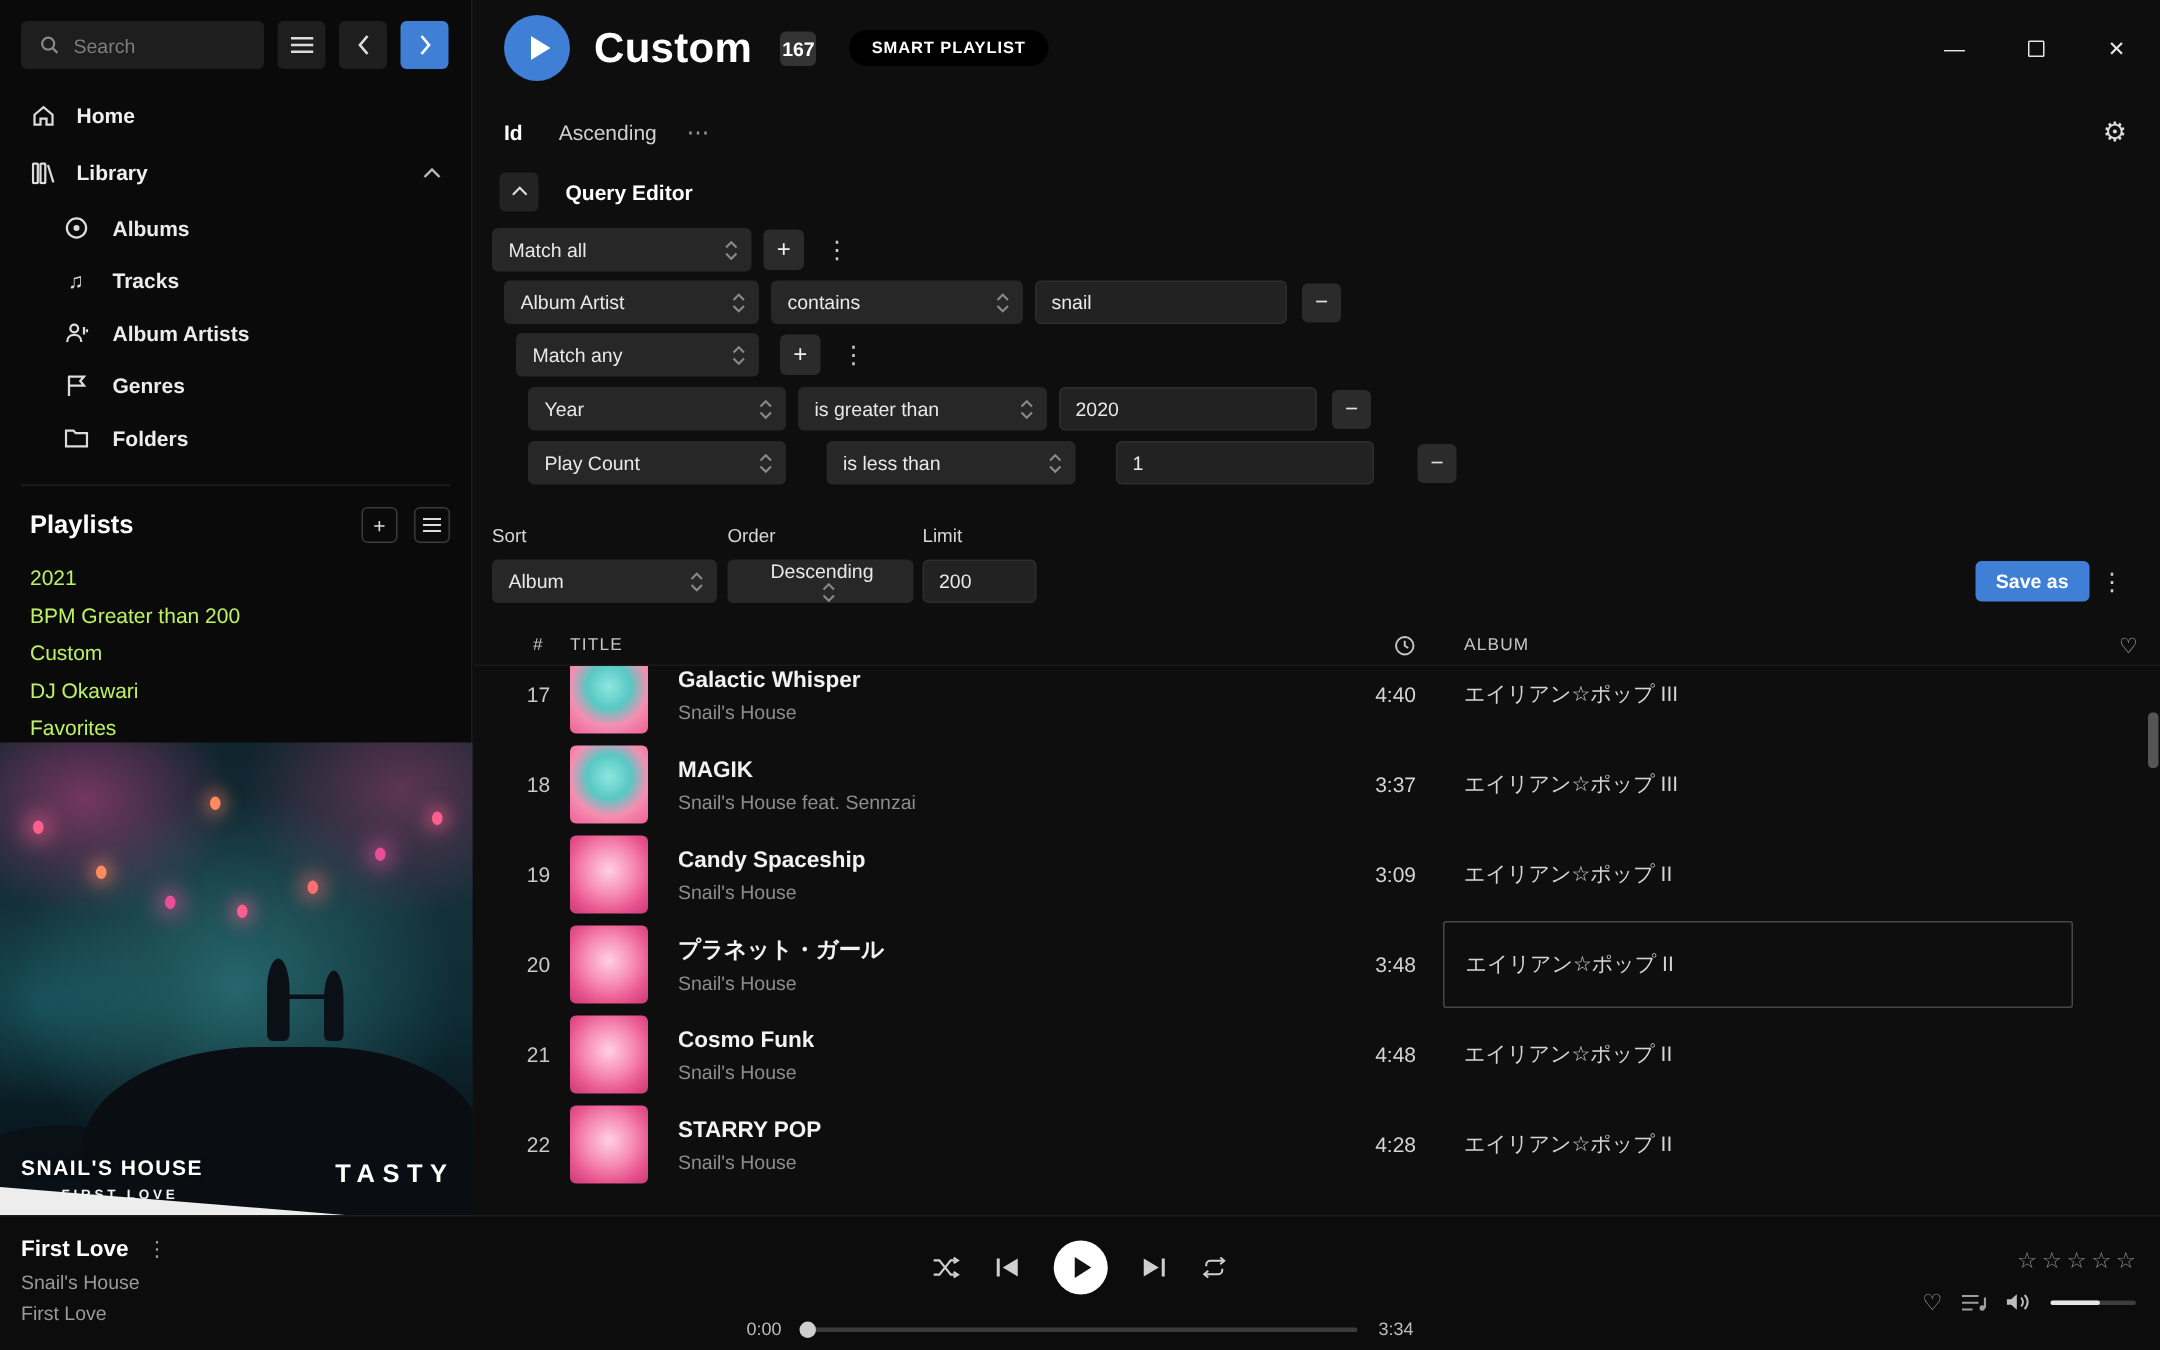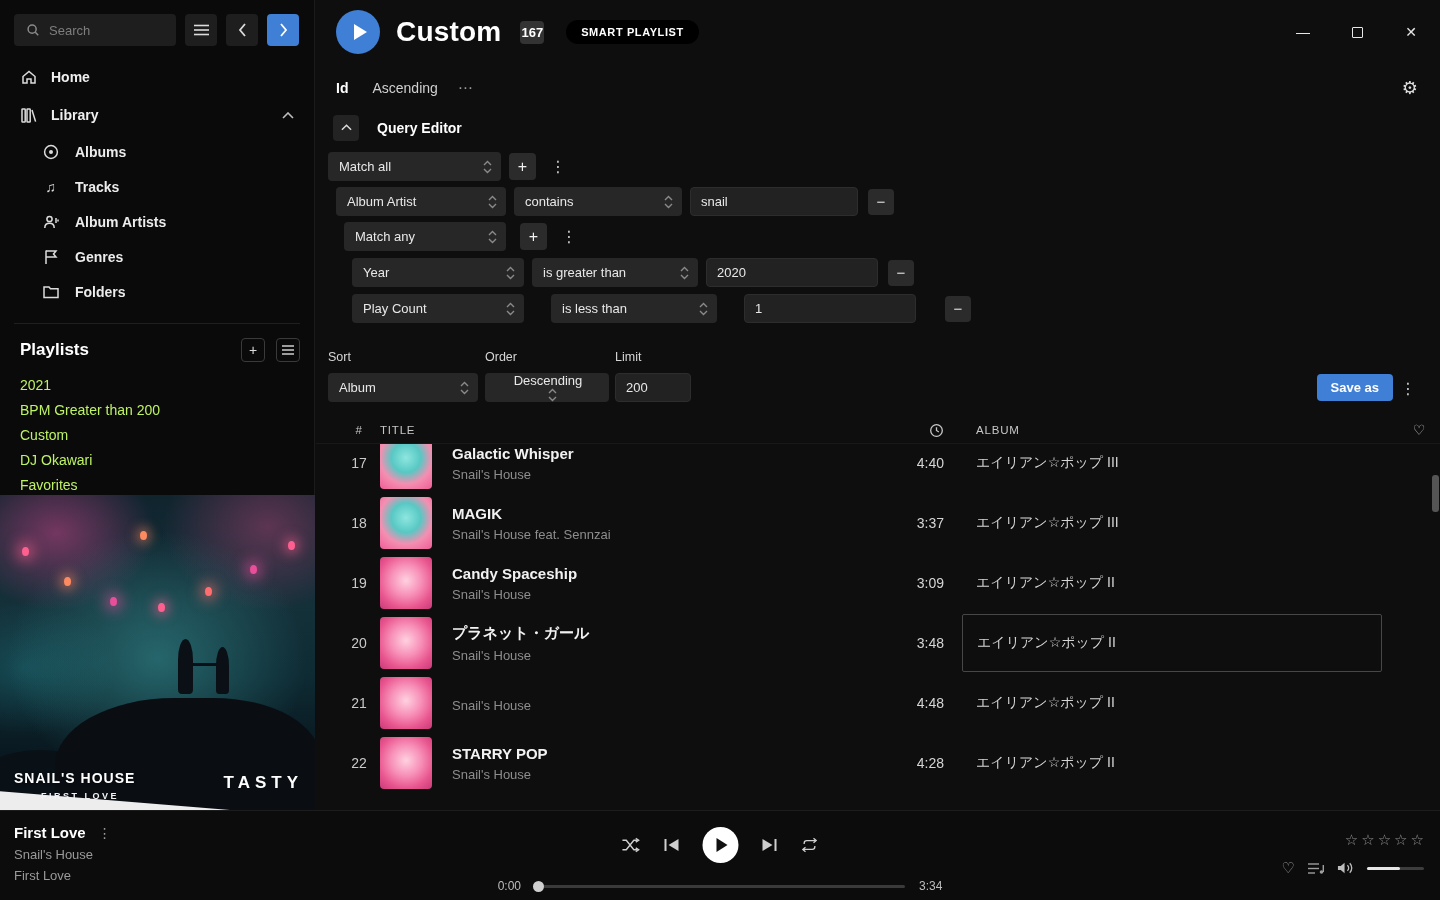--- a/index.html
+++ b/index.html
@@ -558,20 +558,21 @@
         <div class="t-album-wrap focused">
             <div class="t-album">エイリアン☆ポップ II</div>
           </div>
         <div></div>
       </div>
 
       <div class="tgrid trow">
         <div class="t-num">21</div>
         <div class="t-art art-ii"></div>
         <div>
+          <div class="t-title">Cosmo Funk</div>
           <div class="t-artist">Snail's House</div>
         </div>
         <div class="t-dur">4:48</div>
         <div class="t-album-wrap">
             <div class="t-album">エイリアン☆ポップ II</div>
           </div>
         <div></div>
       </div>
 
       <div class="tgrid trow">

